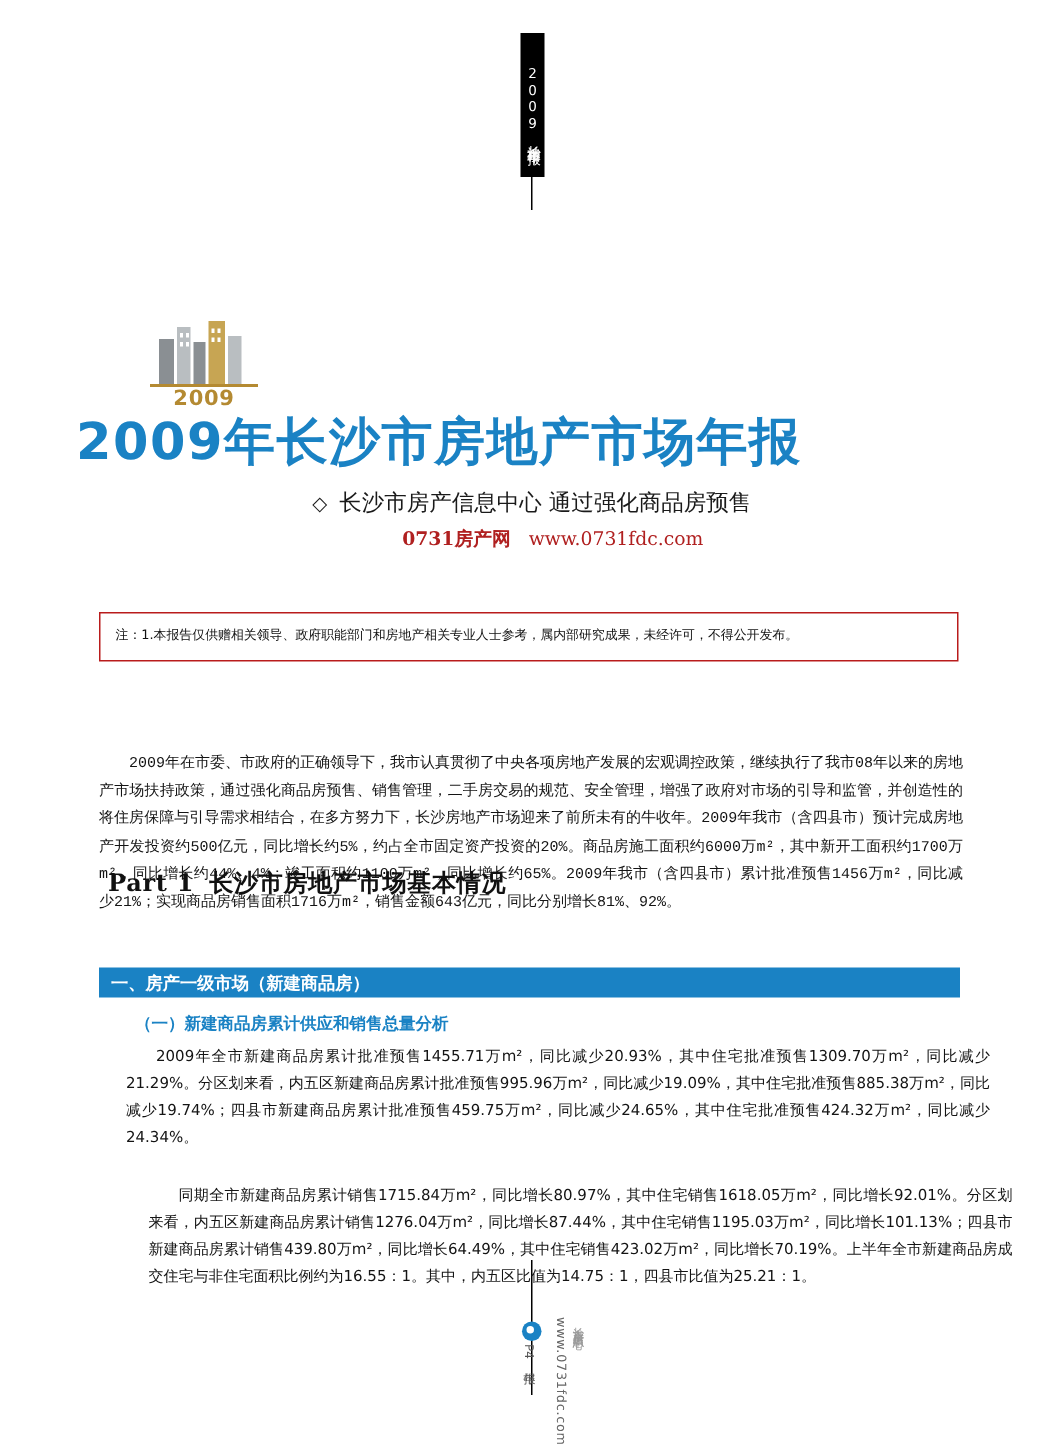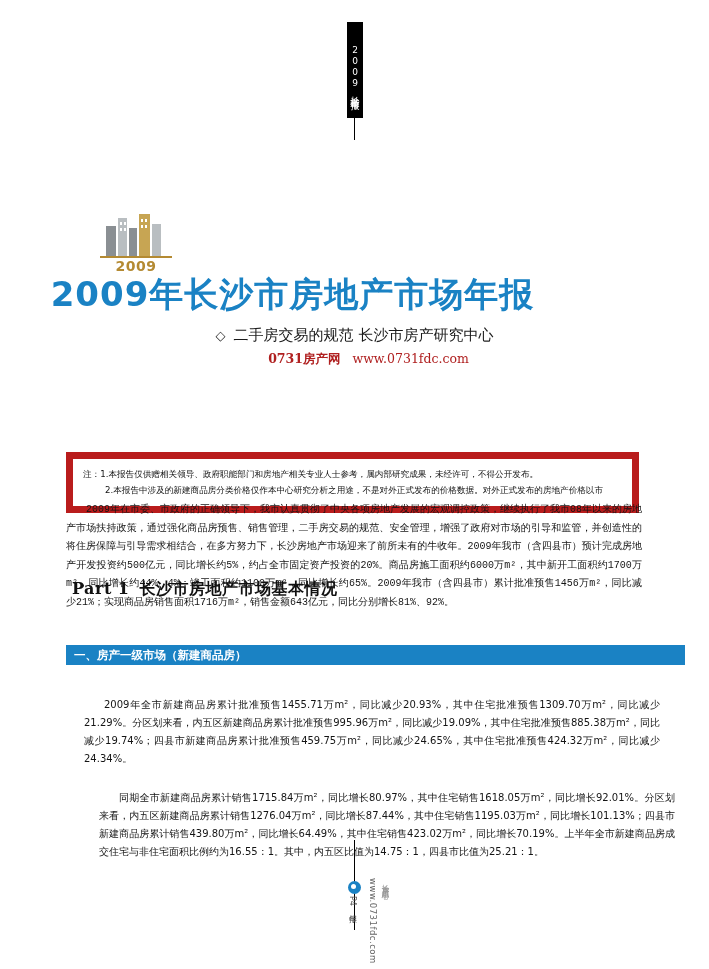--- a/index.html
+++ b/index.html
@@ -125,28 +125,27 @@
   }
   .site .cn { font-weight: bold; }
   .site .en { margin-left: 12px; }
 
   
   .notebox {
     position: absolute;
     left: 66px;
     top: 408px;
     width: 573px;
-    border: 7px solid #b91c1c;
+    border: 1px solid #b91c1c;
     padding: 8px 10px 9px 10px;
     box-sizing: border-box;
     font-size: 8.6px;
     line-height: 1.65;
     color: #111;
     font-family: "DejaVu Sans", sans-serif;
-    margin-top: 44px;
   }
   .notebox p { margin: 0; text-indent: 0; }
   .notebox p + p { margin-top: 2px; }
   .notebox .indent { display: block; text-indent: 22px; }
 
   
   .intro {
     position: absolute;
     left: 66px;
     top: 501px;
@@ -170,21 +169,21 @@
     font-family: "DejaVu Serif", serif;
     letter-spacing: 0.5px;
   }
   .part-head .partnum { margin-right: 10px; }
 
   
   .sec-bar {
     position: absolute;
     left: 66px;
     top: 645px;
-    width: 619px;
+    width: 574px;
     height: 20px;
     background: #1a82c4;
     color: #fff;
     font-size: 11.5px;
     font-weight: bold;
     line-height: 20px;
     padding-left: 8px;
     box-sizing: border-box;
     font-family: "DejaVu Sans", sans-serif;
   }
@@ -288,40 +287,40 @@
       <rect x="41" y="13" width="2" height="3" fill="#fff"></rect>
       <rect x="45" y="13" width="2" height="3" fill="#fff"></rect>
       <rect x="0" y="44" width="72" height="2" fill="#b48a32"></rect>
     </svg>
     <div class="logo-year">2009</div>
   </div>
 
   <div class="title">2009年长沙市房地产市场年报</div>
 
   <div class="subtitle">
-    <span class="diamond">◇</span><span>二手房交易的规范 长沙市房产研究中心</span>
+    <span class="diamond">◇</span><span>长沙市房产信息中心 通过强化商品房预售</span>
   </div>
 
   <div class="site">
     <span class="cn">0731房产网</span><span class="en">www.0731fdc.com</span>
   </div>
 
   <div class="notebox">
     <p>注：1.本报告仅供赠相关领导、政府职能部门和房地产相关专业人士参考，属内部研究成果，未经许可，不得公开发布。</p>
-    <p class="indent">2.本报告中涉及的新建商品房分类价格仅作本中心研究分析之用途，不是对外正式发布的价格数据。对外正式发布的房地产价格以市</p>
   </div>
 
   <div class="intro">2009年在市委、市政府的正确领导下，我市认真贯彻了中央各项房地产发展的宏观调控政策，继续执行了我市08年以来的房地产市场扶持政策，通过强化商品房预售、销售管理，二手房交易的规范、安全管理，增强了政府对市场的引导和监管，并创造性的将住房保障与引导需求相结合，在多方努力下，长沙房地产市场迎来了前所未有的牛收年。2009年我市（含四县市）预计完成房地产开发投资约500亿元，同比增长约5%，约占全市固定资产投资的20%。商品房施工面积约6000万m²，其中新开工面积约1700万m²，同比增长约44%、4%；竣工面积约1100万m²，同比增长约65%。2009年我市（含四县市）累计批准预售1456万m²，同比减少21%；实现商品房销售面积1716万m²，销售金额643亿元，同比分别增长81%、92%。</div>
 
   <div class="part-head">
     <span class="partnum">Part 1</span><span>长沙市房地产市场基本情况</span>
   </div>
 
   <div class="sec-bar">一、房产一级市场（新建商品房）</div>
 
+  <div class="subsec">（一）新建商品房累计供应和销售总量分析</div>
 
   <div class="body-p" id="para1">2009年全市新建商品房累计批准预售1455.71万m²，同比减少20.93%，其中住宅批准预售1309.70万m²，同比减少21.29%。分区划来看，内五区新建商品房累计批准预售995.96万m²，同比减少19.09%，其中住宅批准预售885.38万m²，同比减少19.74%；四县市新建商品房累计批准预售459.75万m²，同比减少24.65%，其中住宅批准预售424.32万m²，同比减少24.34%。</div>
   <div class="body-p" id="para2">同期全市新建商品房累计销售1715.84万m²，同比增长80.97%，其中住宅销售1618.05万m²，同比增长92.01%。分区划来看，内五区新建商品房累计销售1276.04万m²，同比增长87.44%，其中住宅销售1195.03万m²，同比增长101.13%；四县市新建商品房累计销售439.80万m²，同比增长64.49%，其中住宅销售423.02万m²，同比增长70.19%。上半年全市新建商品房成交住宅与非住宅面积比例约为16.55：1。其中，内五区比值为14.75：1，四县市比值为25.21：1。</div>
 
   <div class="footer-dot"></div>
   <div class="footer-page">P4  年报</div>
   <div class="footer-url">www.0731fdc.com</div>
   <div class="footer-cn">长沙市房产信息中心</div>
 
 </div>

